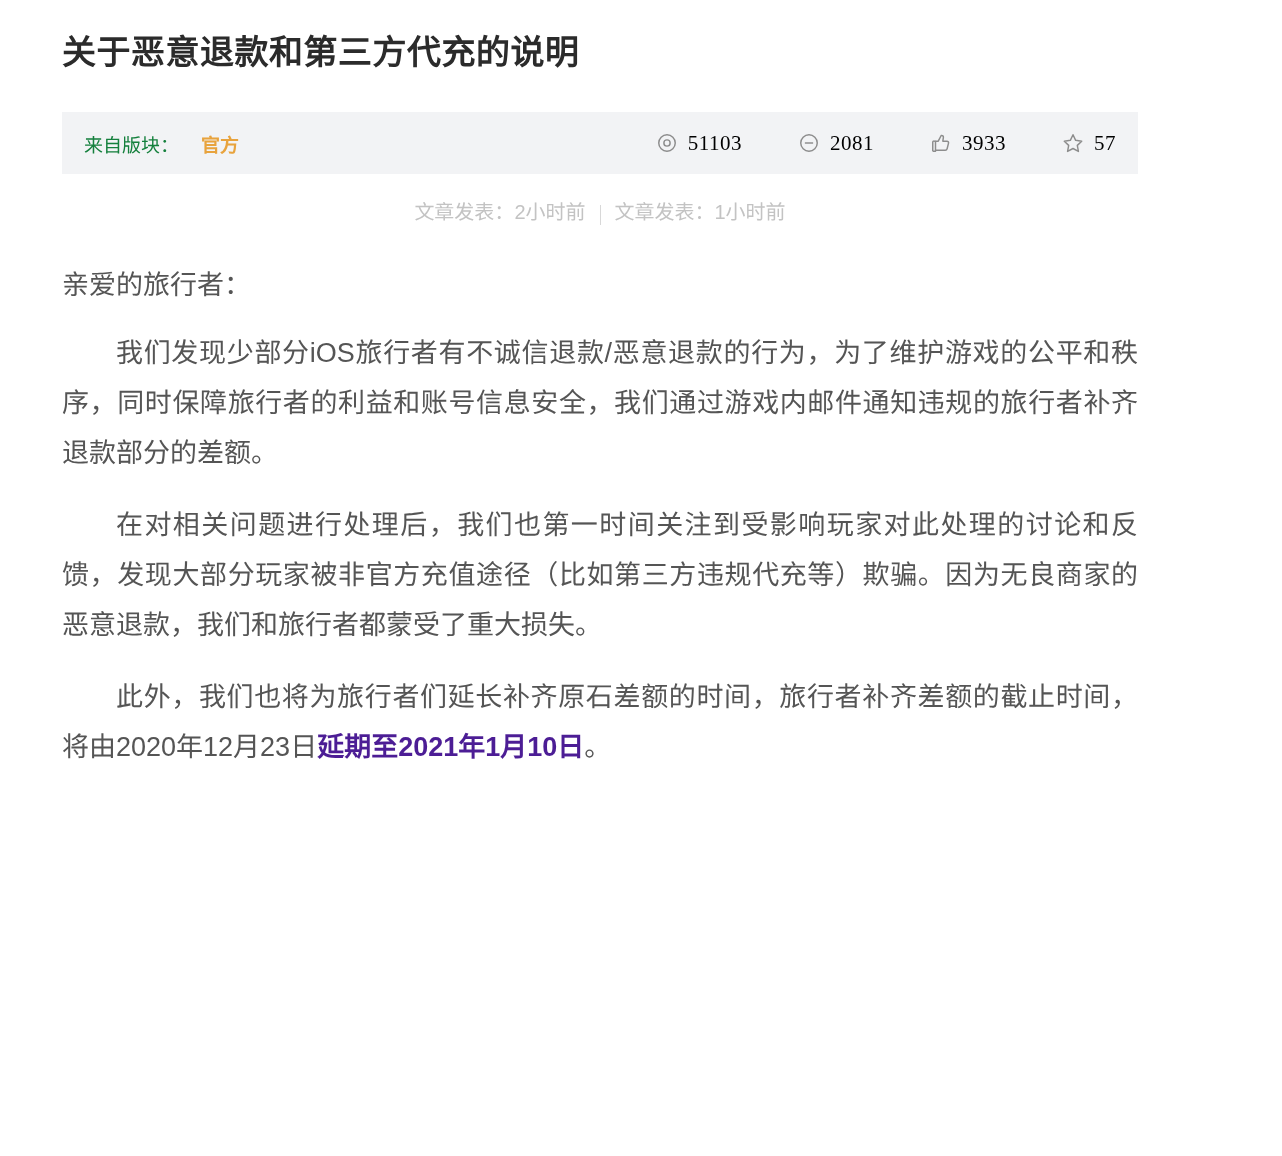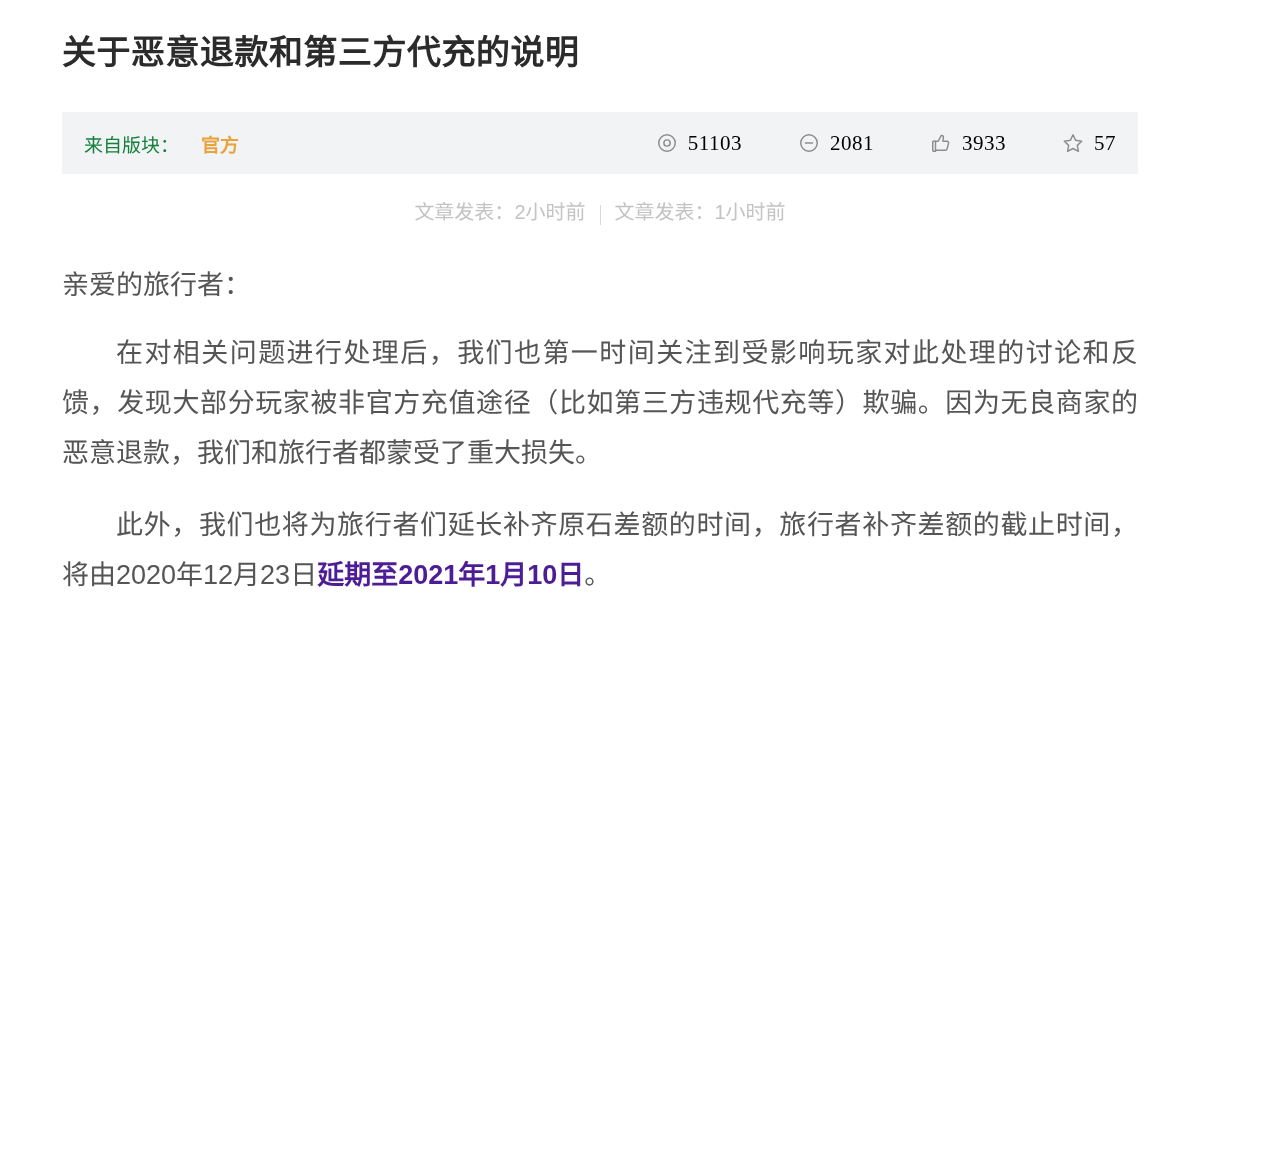--- a/index.html
+++ b/index.html
@@ -183,19 +183,20 @@
       <span>文章发表：</span><span>2小时前</span>
     </span>
     <span class="divider"></span>
     <span class="ts-group">
       <span>文章发表：</span><span>1小时前</span>
     </span>
   </div>
 
   <div class="body-content">
     <p class="salutation">亲爱的旅行者：</p>
+    <p class="para">我们发现少部分iOS旅行者有不诚信退款/恶意退款的行为，为了维护游戏的公平和秩序，同时保障旅行者的利益和账号信息安全，我们通过游戏内邮件通知违规的旅行者补齐退款部分的差额。</p>
     <p class="para">在对相关问题进行处理后，我们也第一时间关注到受影响玩家对此处理的讨论和反馈，发现大部分玩家被非官方充值途径（比如第三方违规代充等）欺骗。因为无良商家的恶意退款，我们和旅行者都蒙受了重大损失。</p>
     <p class="para">
       <span>此外，我们也将为旅行者们延长补齐原石差额的时间，旅行者补齐差额的截止时间，将由</span><span>2020年12月23日</span><span class="em-bold">延期至</span><span class="em-bold">2021年1月10日</span><span>。</span>
     </p>
   </div>
 
 </div>
 
 </body></html>

